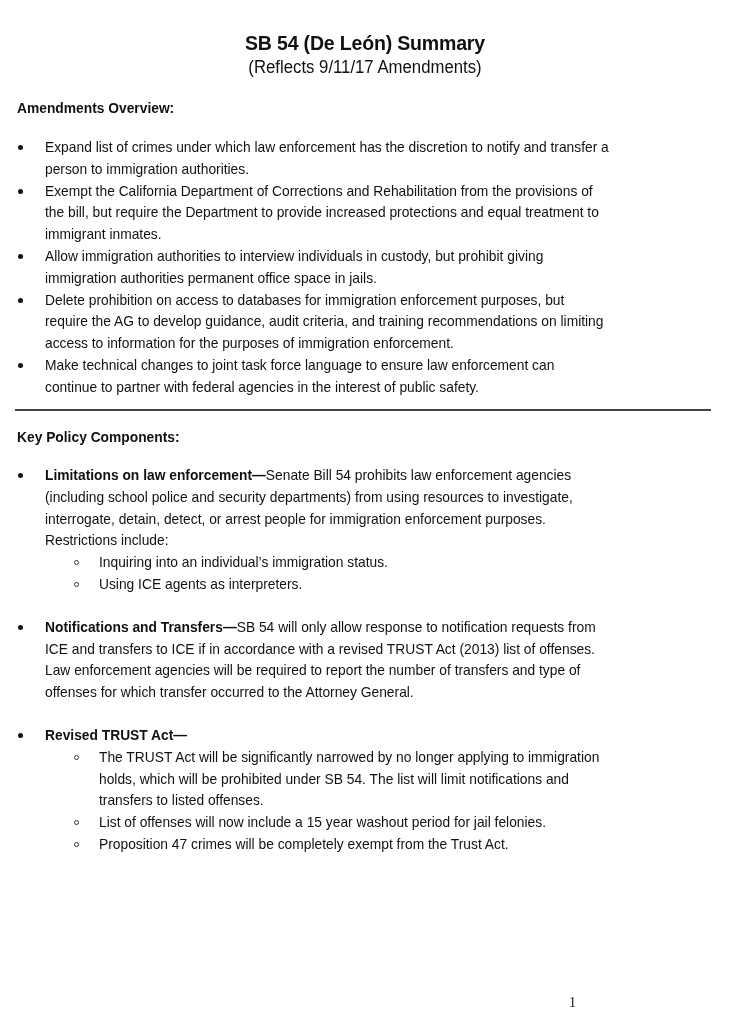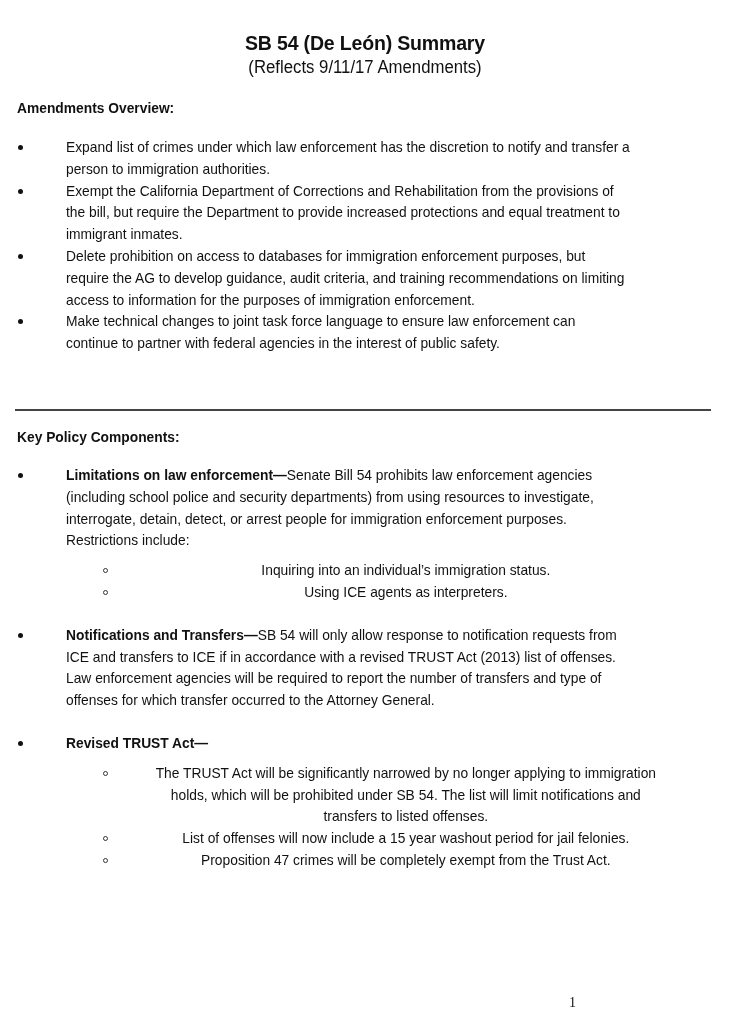--- a/index.html
+++ b/index.html
@@ -61,36 +61,35 @@
     ul.bullets {
       position: absolute;
       left: 0;
       margin: 0;
       padding: 0;
       list-style: none;
       width: 740px;
     }
     ul.bullets > li {
       position: relative;
-      padding-left: 66px;
+      padding-left: 45px;
     }
     .bullet-dot {
       position: absolute;
       left: 18px;
       top: 9px;
       width: 5px;
       height: 5px;
       border-radius: 50%;
       background: #111;
     }
     ul.sub {
-      margin: 8px;
+      margin: 0;
       padding: 0;
       list-style: none;
-      text-align: center;
     }
     ul.sub > li {
       position: relative;
       padding-left: 97px;
       margin-left: -43px;
     }
     .circle-dot {
       position: absolute;
       left: 72px;
       top: 9px;
@@ -134,20 +133,25 @@
       <div class="text">person to immigration authorities.</div>
     </li>
     <li>
       <span class="bullet-dot"></span>
       <div class="text">Exempt the California Department of Corrections and Rehabilitation from the provisions of</div>
       <div class="text">the bill, but require the Department to provide increased protections and equal treatment to</div>
       <div class="text">immigrant inmates.</div>
     </li>
     <li>
       <span class="bullet-dot"></span>
+      <div class="text">Allow immigration authorities to interview individuals in custody, but prohibit giving</div>
+      <div class="text">immigration authorities permanent office space in jails.</div>
+    </li>
+    <li>
+      <span class="bullet-dot"></span>
       <div class="text">Delete prohibition on access to databases for immigration enforcement purposes, but</div>
       <div class="text">require the AG to develop guidance, audit criteria, and training recommendations on limiting</div>
       <div class="text">access to information for the purposes of immigration enforcement.</div>
     </li>
     <li>
       <span class="bullet-dot"></span>
       <div class="text">Make technical changes to joint task force language to ensure law enforcement can</div>
       <div class="text">continue to partner with federal agencies in the interest of public safety.</div>
     </li>
   </ul>

